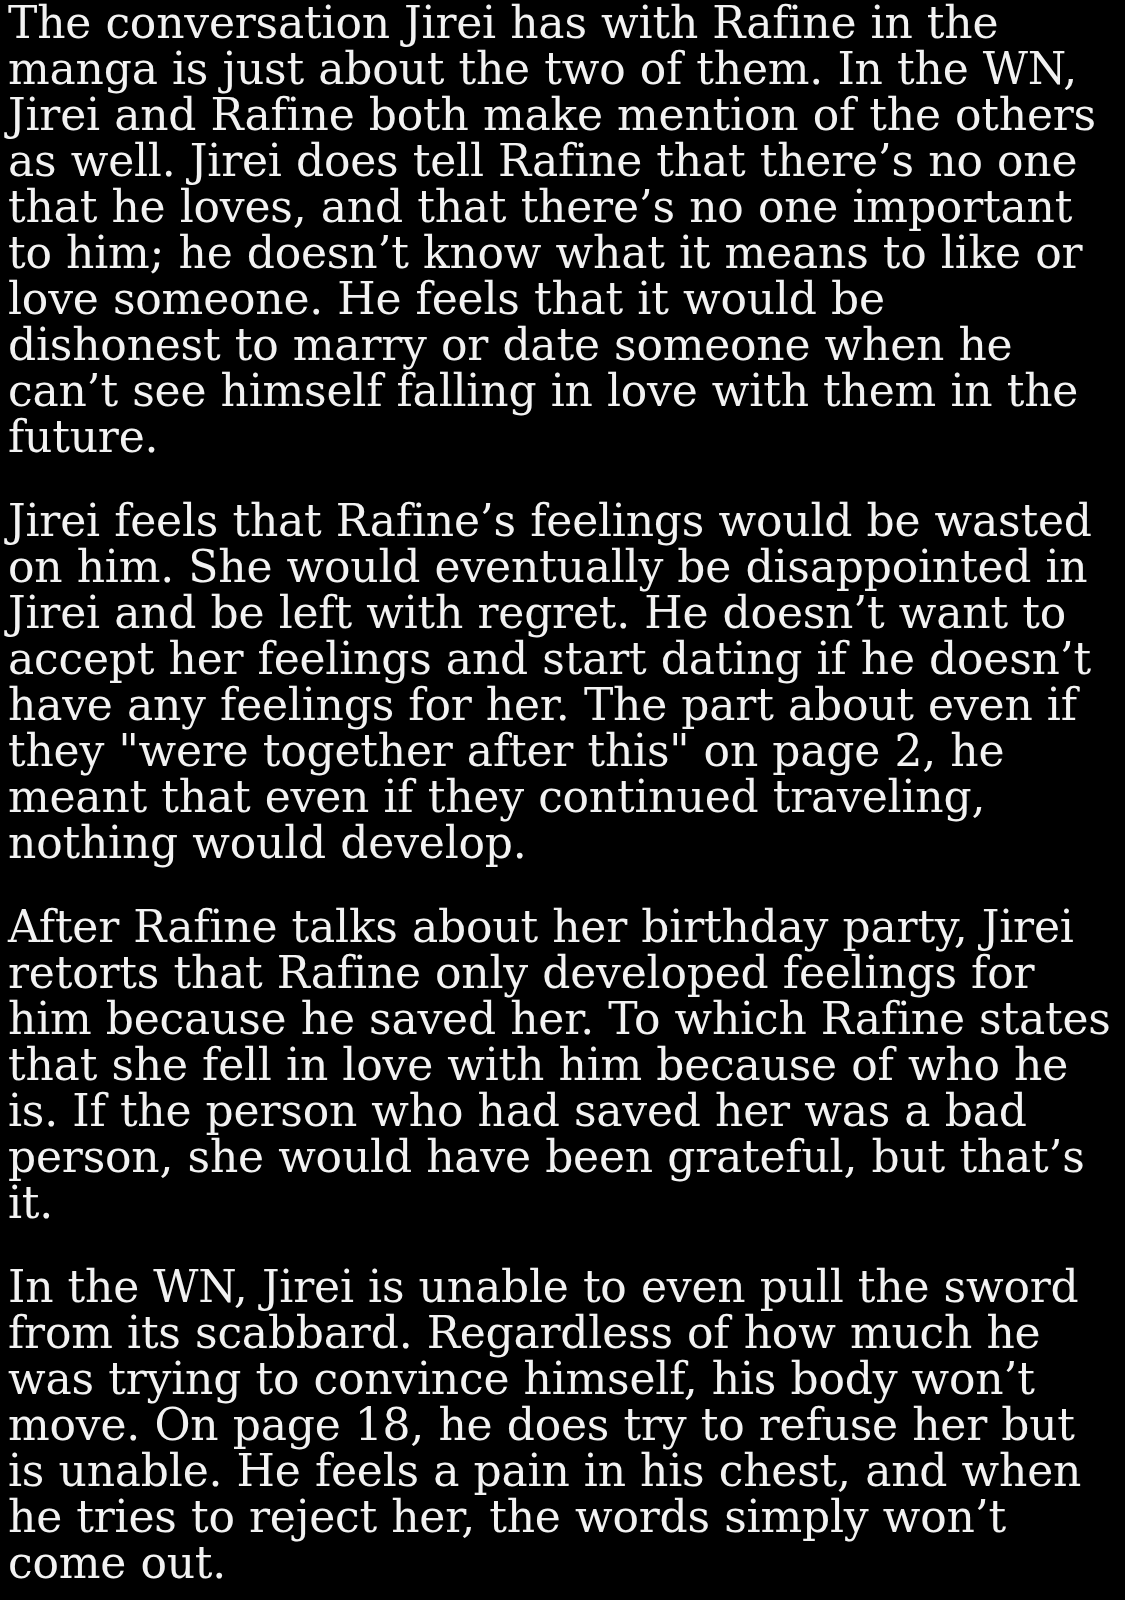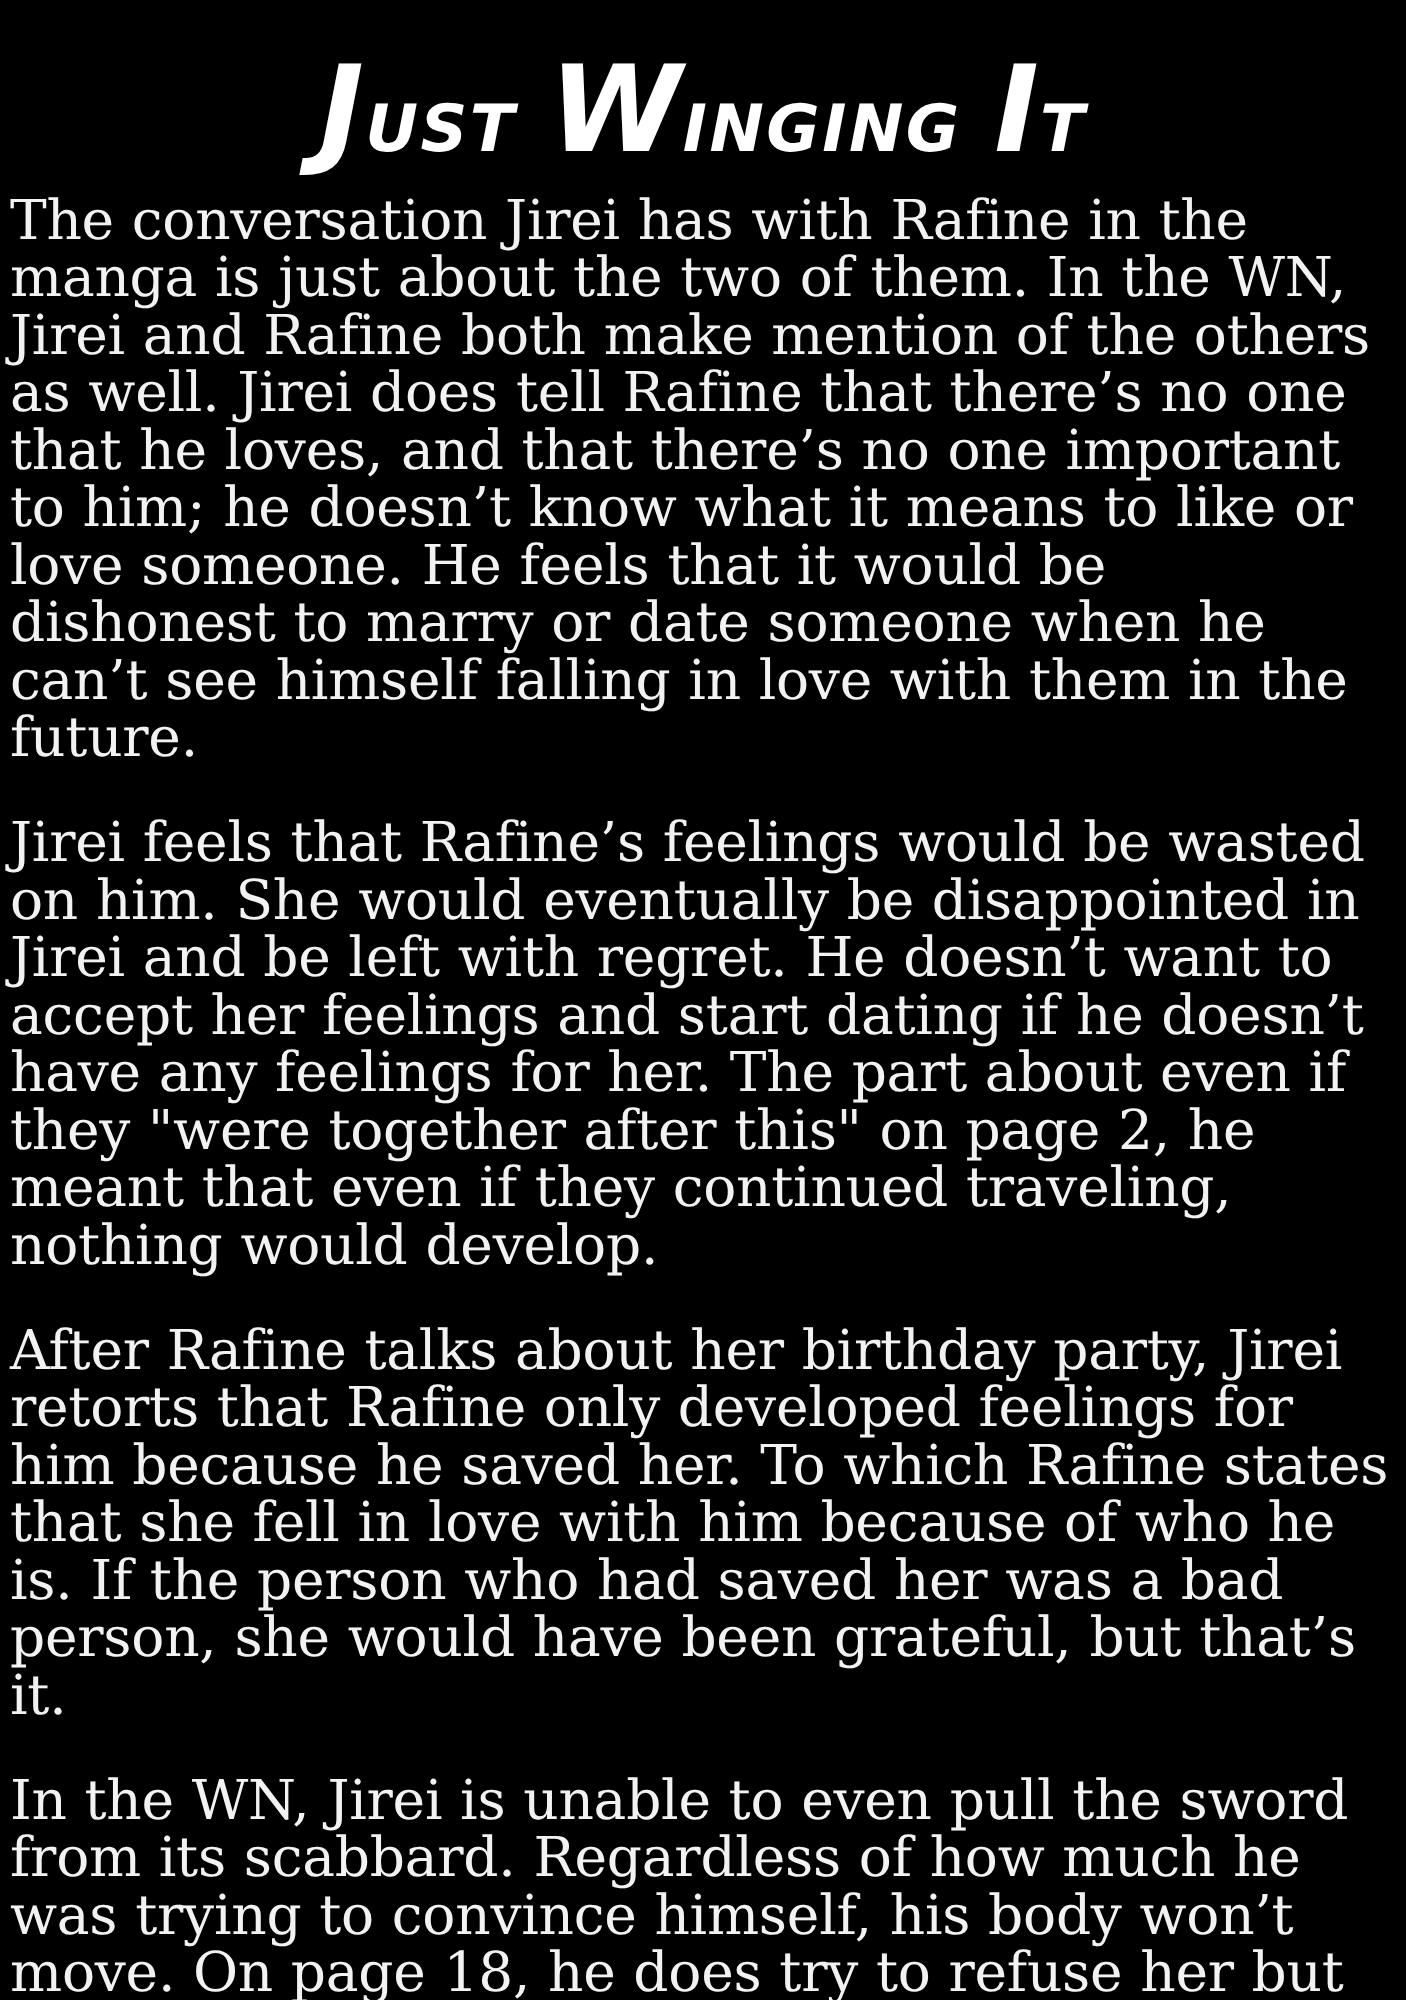--- a/index.html
+++ b/index.html
@@ -67,25 +67,20 @@
   }
   .para:last-child {
     margin-bottom: 0;
   }
 </style>
 </head>
 <body>
 
 <div class="page">
 
-  <div class="title-block">
-    <div class="title">
-      <span class="big">J</span><span class="small">UST</span><span class="gap"></span><span class="big">W</span><span class="small">INGING</span><span class="gap"></span><span class="big">I</span><span class="small">T</span>
-    </div>
-  </div>
 
   <div class="body-text">
     <p class="para">The conversation Jirei has with Rafine in the manga is just about the two of them. In the WN, Jirei and Rafine both make mention of the others as well. Jirei does tell Rafine that there’s no one that he loves, and that there’s no one important to him; he doesn’t know what it means to like or love someone. He feels that it would be dishonest to marry or date someone when he can’t see himself falling in love with them in the future.</p>
     <p class="para">Jirei feels that Rafine’s feelings would be wasted on him. She would eventually be disappointed in Jirei and be left with regret. He doesn’t want to accept her feelings and start dating if he doesn’t have any feelings for her. The part about even if they "were together after this" on page 2, he meant that even if they continued traveling, nothing would develop.</p>
     <p class="para">After Rafine talks about her birthday party, Jirei retorts that Rafine only developed feelings for him because he saved her. To which Rafine states that she fell in love with him because of who he is. If the person who had saved her was a bad person, she would have been grateful, but that’s it.</p>
     <p class="para">In the WN, Jirei is unable to even pull the sword from its scabbard. Regardless of how much he was trying to convince himself, his body won’t move. On page 18, he does try to refuse her but is unable. He feels a pain in his chest, and when he tries to reject her, the words simply won’t come out.</p>
   </div>
 
 </div>
 

